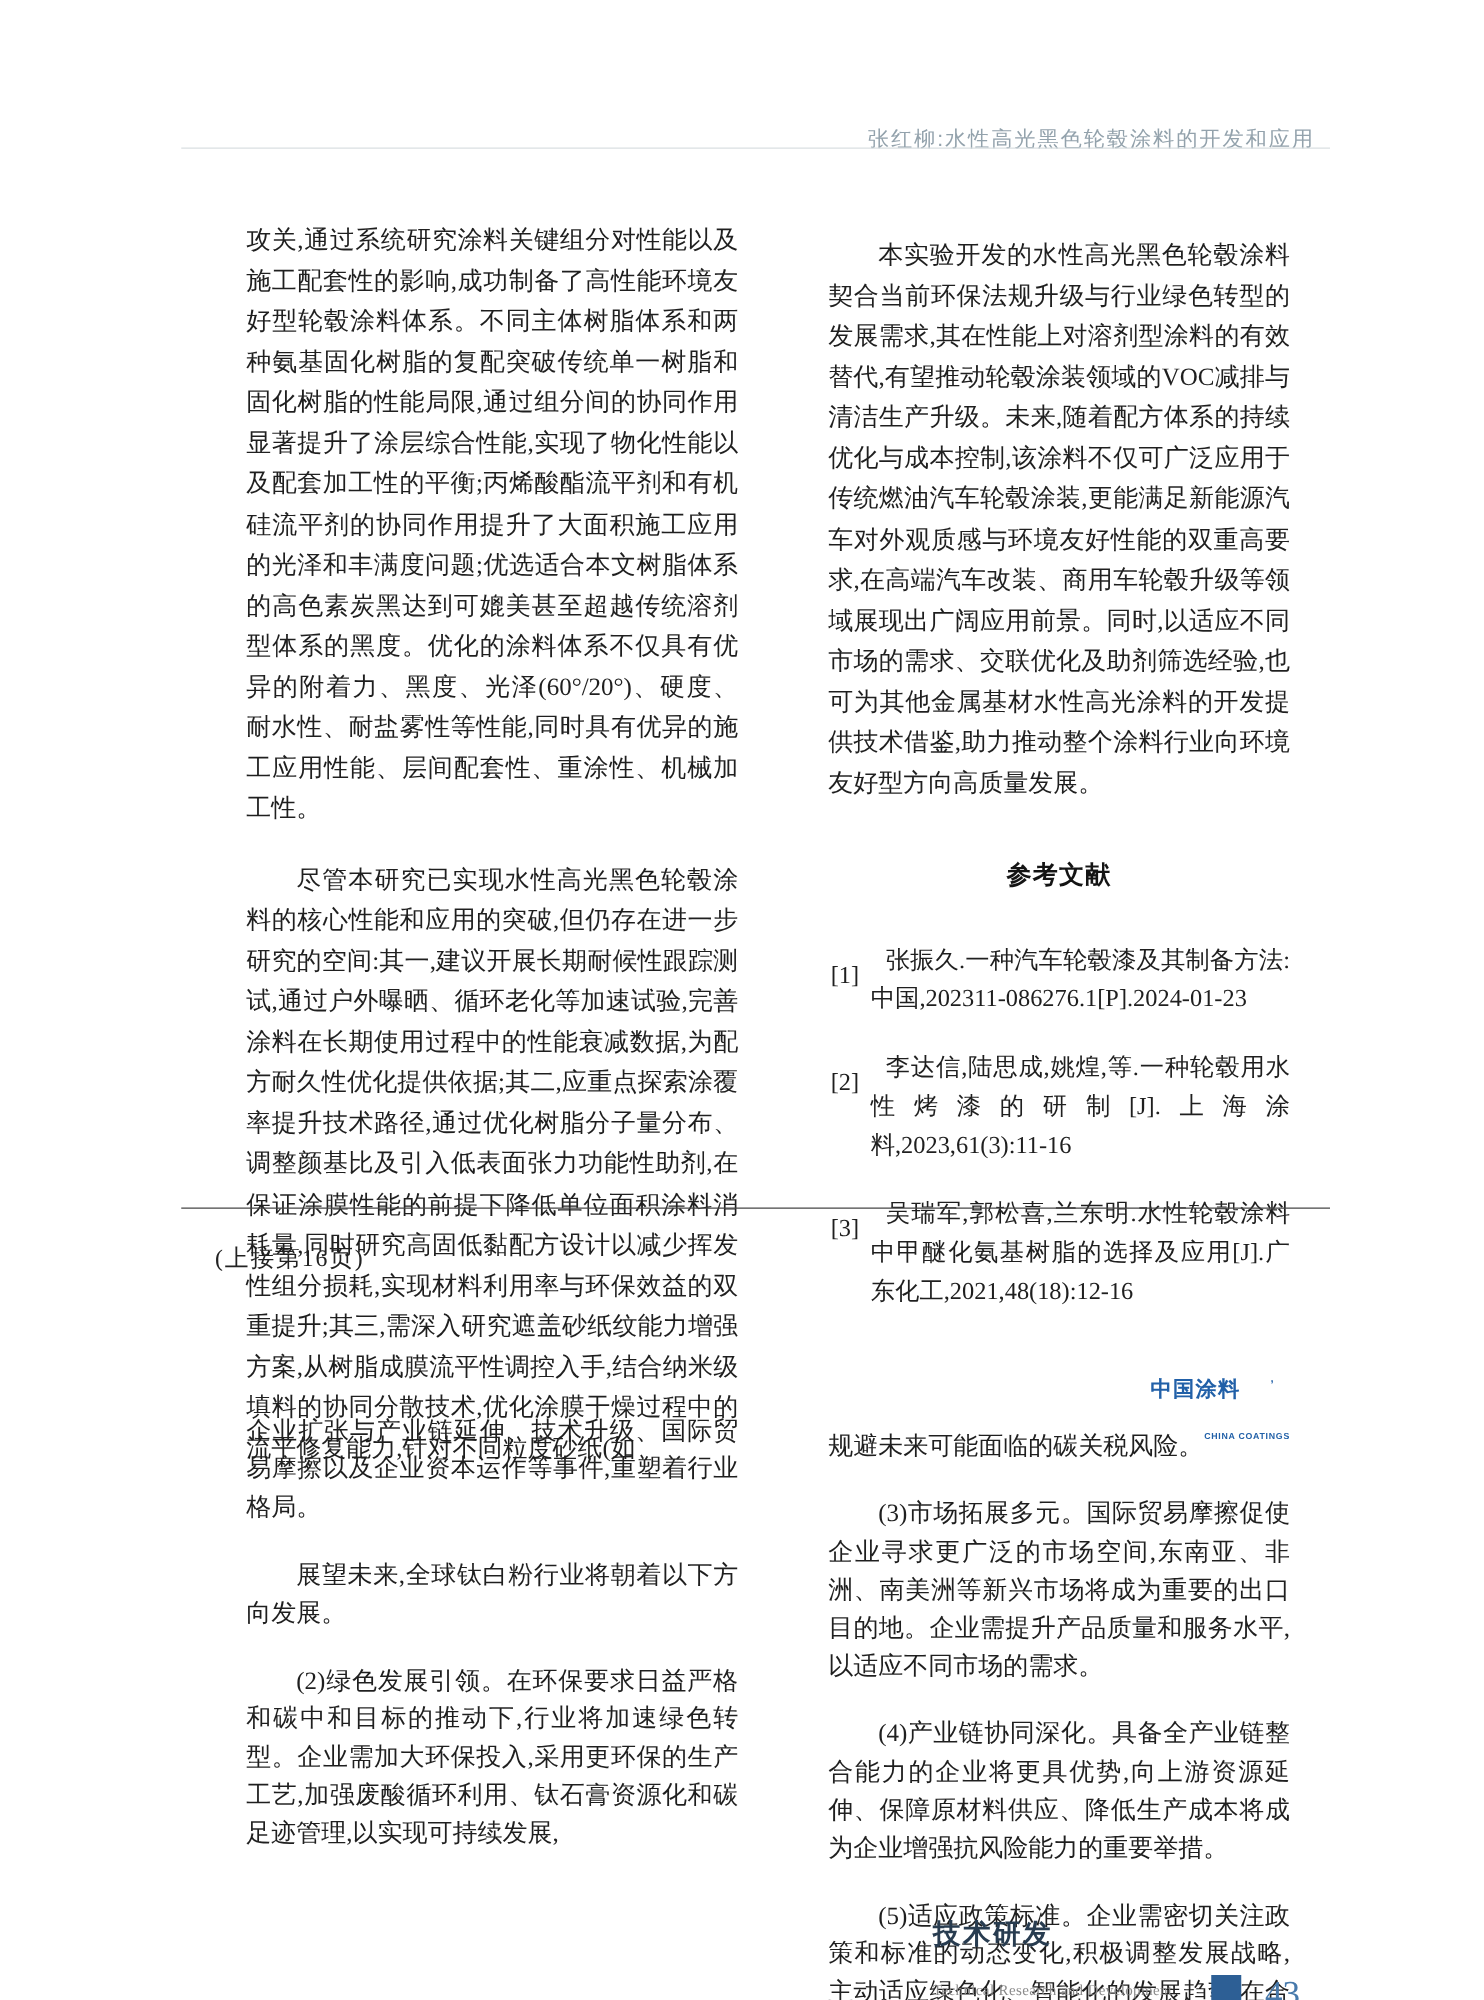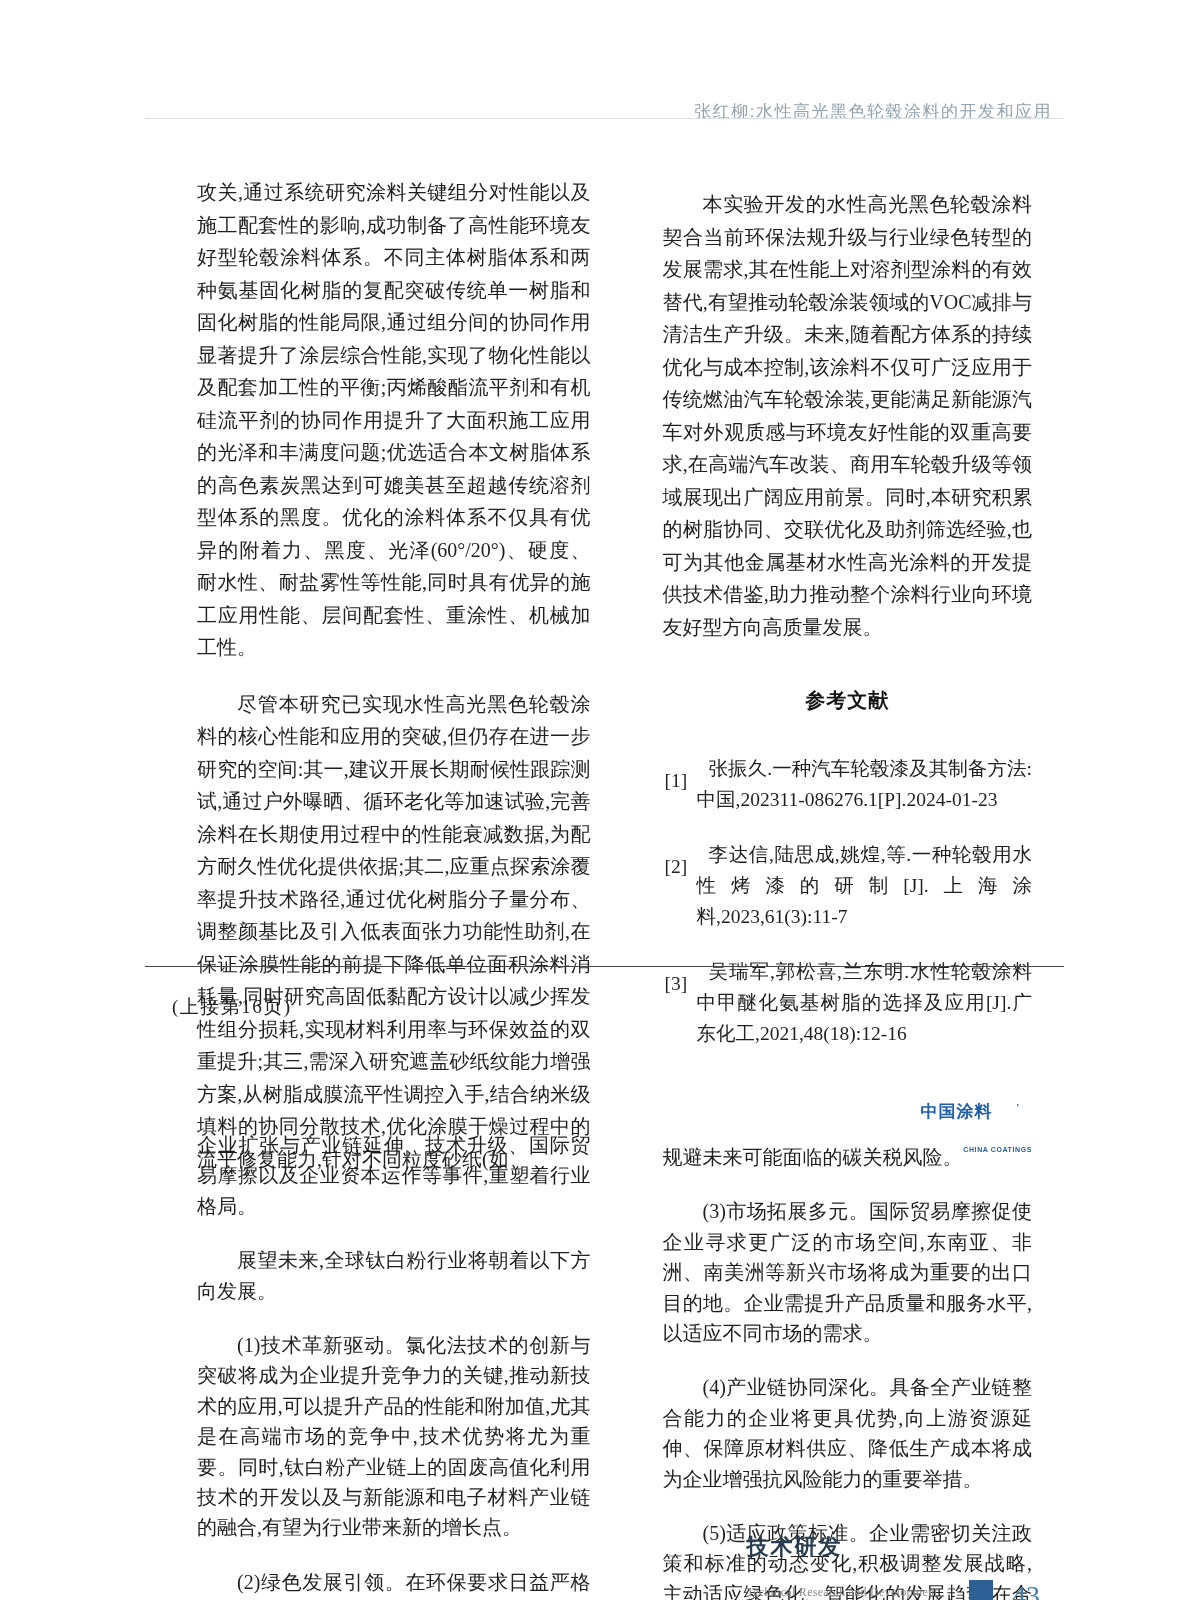--- a/index.html
+++ b/index.html
@@ -100,43 +100,42 @@
   <div class="running-title">张红柳:水性高光黑色轮毂涂料的开发和应用</div>
   <div class="header-rule"></div>
 
   <div class="article article1">
     <div class="col">
         <p class="para">攻关,通过系统研究涂料关键组分对性能以及施工配套性的影响,成功制备了高性能环境友好型轮毂涂料体系。不同主体树脂体系和两种氨基固化树脂的复配突破传统单一树脂和固化树脂的性能局限,通过组分间的协同作用显著提升了涂层综合性能,实现了物化性能以及配套加工性的平衡;丙烯酸酯流平剂和有机硅流平剂的协同作用提升了大面积施工应用的光泽和丰满度问题;优选适合本文树脂体系的高色素炭黑达到可媲美甚至超越传统溶剂型体系的黑度。优化的涂料体系不仅具有优异的附着力、黑度、光泽(60°/20°)、硬度、耐水性、耐盐雾性等性能,同时具有优异的施工应用性能、层间配套性、重涂性、机械加工性。</p>
         <p class="para indent">尽管本研究已实现水性高光黑色轮毂涂料的核心性能和应用的突破,但仍存在进一步研究的空间:其一,建议开展长期耐候性跟踪测试,通过户外曝晒、循环老化等加速试验,完善涂料在长期使用过程中的性能衰减数据,为配方耐久性优化提供依据;其二,应重点探索涂覆率提升技术路径,通过优化树脂分子量分布、调整颜基比及引入低表面张力功能性助剂,在保证涂膜性能的前提下降低单位面积涂料消耗量,同时研究高固低黏配方设计以减少挥发性组分损耗,实现材料利用率与环保效益的双重提升;其三,需深入研究遮盖砂纸纹能力增强方案,从树脂成膜流平性调控入手,结合纳米级填料的协同分散技术,优化涂膜干燥过程中的流平修复能力,针对不同粒度砂纸(如</p>
       </div>
     <div class="col">
       <div>
-          <p class="para indent">本实验开发的水性高光黑色轮毂涂料契合当前环保法规升级与行业绿色转型的发展需求,其在性能上对溶剂型涂料的有效替代,有望推动轮毂涂装领域的VOC减排与清洁生产升级。未来,随着配方体系的持续优化与成本控制,该涂料不仅可广泛应用于传统燃油汽车轮毂涂装,更能满足新能源汽车对外观质感与环境友好性能的双重高要求,在高端汽车改装、商用车轮毂升级等领域展现出广阔应用前景。同时,本研究积累的树脂协同、交联优化及助剂筛选经验,也可为其他金属基材水性高光涂料的开发提供技术借鉴,助力推动整个涂料行业向环境友好型方向高质量发展。</p>
+          <p class="para indent">本实验开发的水性高光黑色轮毂涂料契合当前环保法规升级与行业绿色转型的发展需求,其在性能上对溶剂型涂料的有效替代,有望推动轮毂涂装领域的VOC减排与清洁生产升级。未来,随着配方体系的持续优化与成本控制,该涂料不仅可广泛应用于传统燃油汽车轮毂涂装,更能满足新能源汽车对外观质感与环境友好性能的双重高要求,在高端汽车改装、商用车轮毂升级等领域展现出广阔应用前景。同时,以适应不同市场的需求、交联优化及助剂筛选经验,也可为其他金属基材水性高光涂料的开发提供技术借鉴,助力推动整个涂料行业向环境友好型方向高质量发展。</p>
         </div>
       <div class="refs-title">参考文献</div>
       <div class="refs">
           <div class="ref-item"><span class="ref-marker">[1]</span><span>张振久.一种汽车轮毂漆及其制备方法:中国,202311-086276.1[P].2024-01-23</span></div>
-          <div class="ref-item"><span class="ref-marker">[2]</span><span>李达信,陆思成,姚煌,等.一种轮毂用水性烤漆的研制[J].上海涂料,2023,61(3):11-7</span></div>
+          <div class="ref-item"><span class="ref-marker">[2]</span><span>李达信,陆思成,姚煌,等.一种轮毂用水性烤漆的研制[J].上海涂料,2023,61(3):11-16</span></div>
           <div class="ref-item"><span class="ref-marker">[3]</span><span>吴瑞军,郭松喜,兰东明.水性轮毂涂料中甲醚化氨基树脂的选择及应用[J].广东化工,2021,48(18):12-16</span></div>
         </div>
       <div class="logo">
         <div class="logo-zh"><span>中国涂料</span><span class="logo-mark">’</span></div>
         <div class="logo-en">CHINA COATINGS</div>
       </div>
     </div>
   </div>
 
   <div class="mid-rule"></div>
   <div class="cont-note">(上接第16页)</div>
 
   <div class="article article2">
     <div class="col">
         <p class="para">企业扩张与产业链延伸、技术升级、国际贸易摩擦以及企业资本运作等事件,重塑着行业格局。</p>
         <p class="para indent">展望未来,全球钛白粉行业将朝着以下方向发展。</p>
-        <p class="para indent">(1)技术革新驱动。氯化法技术的创新与突破将成为企业提升竞争力的关键,推动新技术的应用,可以提升产品的性能和附加值,尤其是在高端市场的竞争中,技术优势将尤为重要。同时,钛白粉产业链上的固废高值化利用技术的开发以及与新能源和电子材料产业链的融合,有望为行业带来新的增长点。</p>
         <p class="para indent">(2)绿色发展引领。在环保要求日益严格和碳中和目标的推动下,行业将加速绿色转型。企业需加大环保投入,采用更环保的生产工艺,加强废酸循环利用、钛石膏资源化和碳足迹管理,以实现可持续发展,</p>
       </div>
     <div class="col">
       <div>
           <p class="para">规避未来可能面临的碳关税风险。</p>
           <p class="para indent">(3)市场拓展多元。国际贸易摩擦促使企业寻求更广泛的市场空间,东南亚、非洲、南美洲等新兴市场将成为重要的出口目的地。企业需提升产品质量和服务水平,以适应不同市场的需求。</p>
           <p class="para indent">(4)产业链协同深化。具备全产业链整合能力的企业将更具优势,向上游资源延伸、保障原材料供应、降低生产成本将成为企业增强抗风险能力的重要举措。</p>
           <p class="para indent">(5)适应政策标准。企业需密切关注政策和标准的动态变化,积极调整发展战略,主动适应绿色化、智能化的发展趋势,在合规的前提下实现自身的发展壮大。</p>
         </div>
       <div class="logo">

